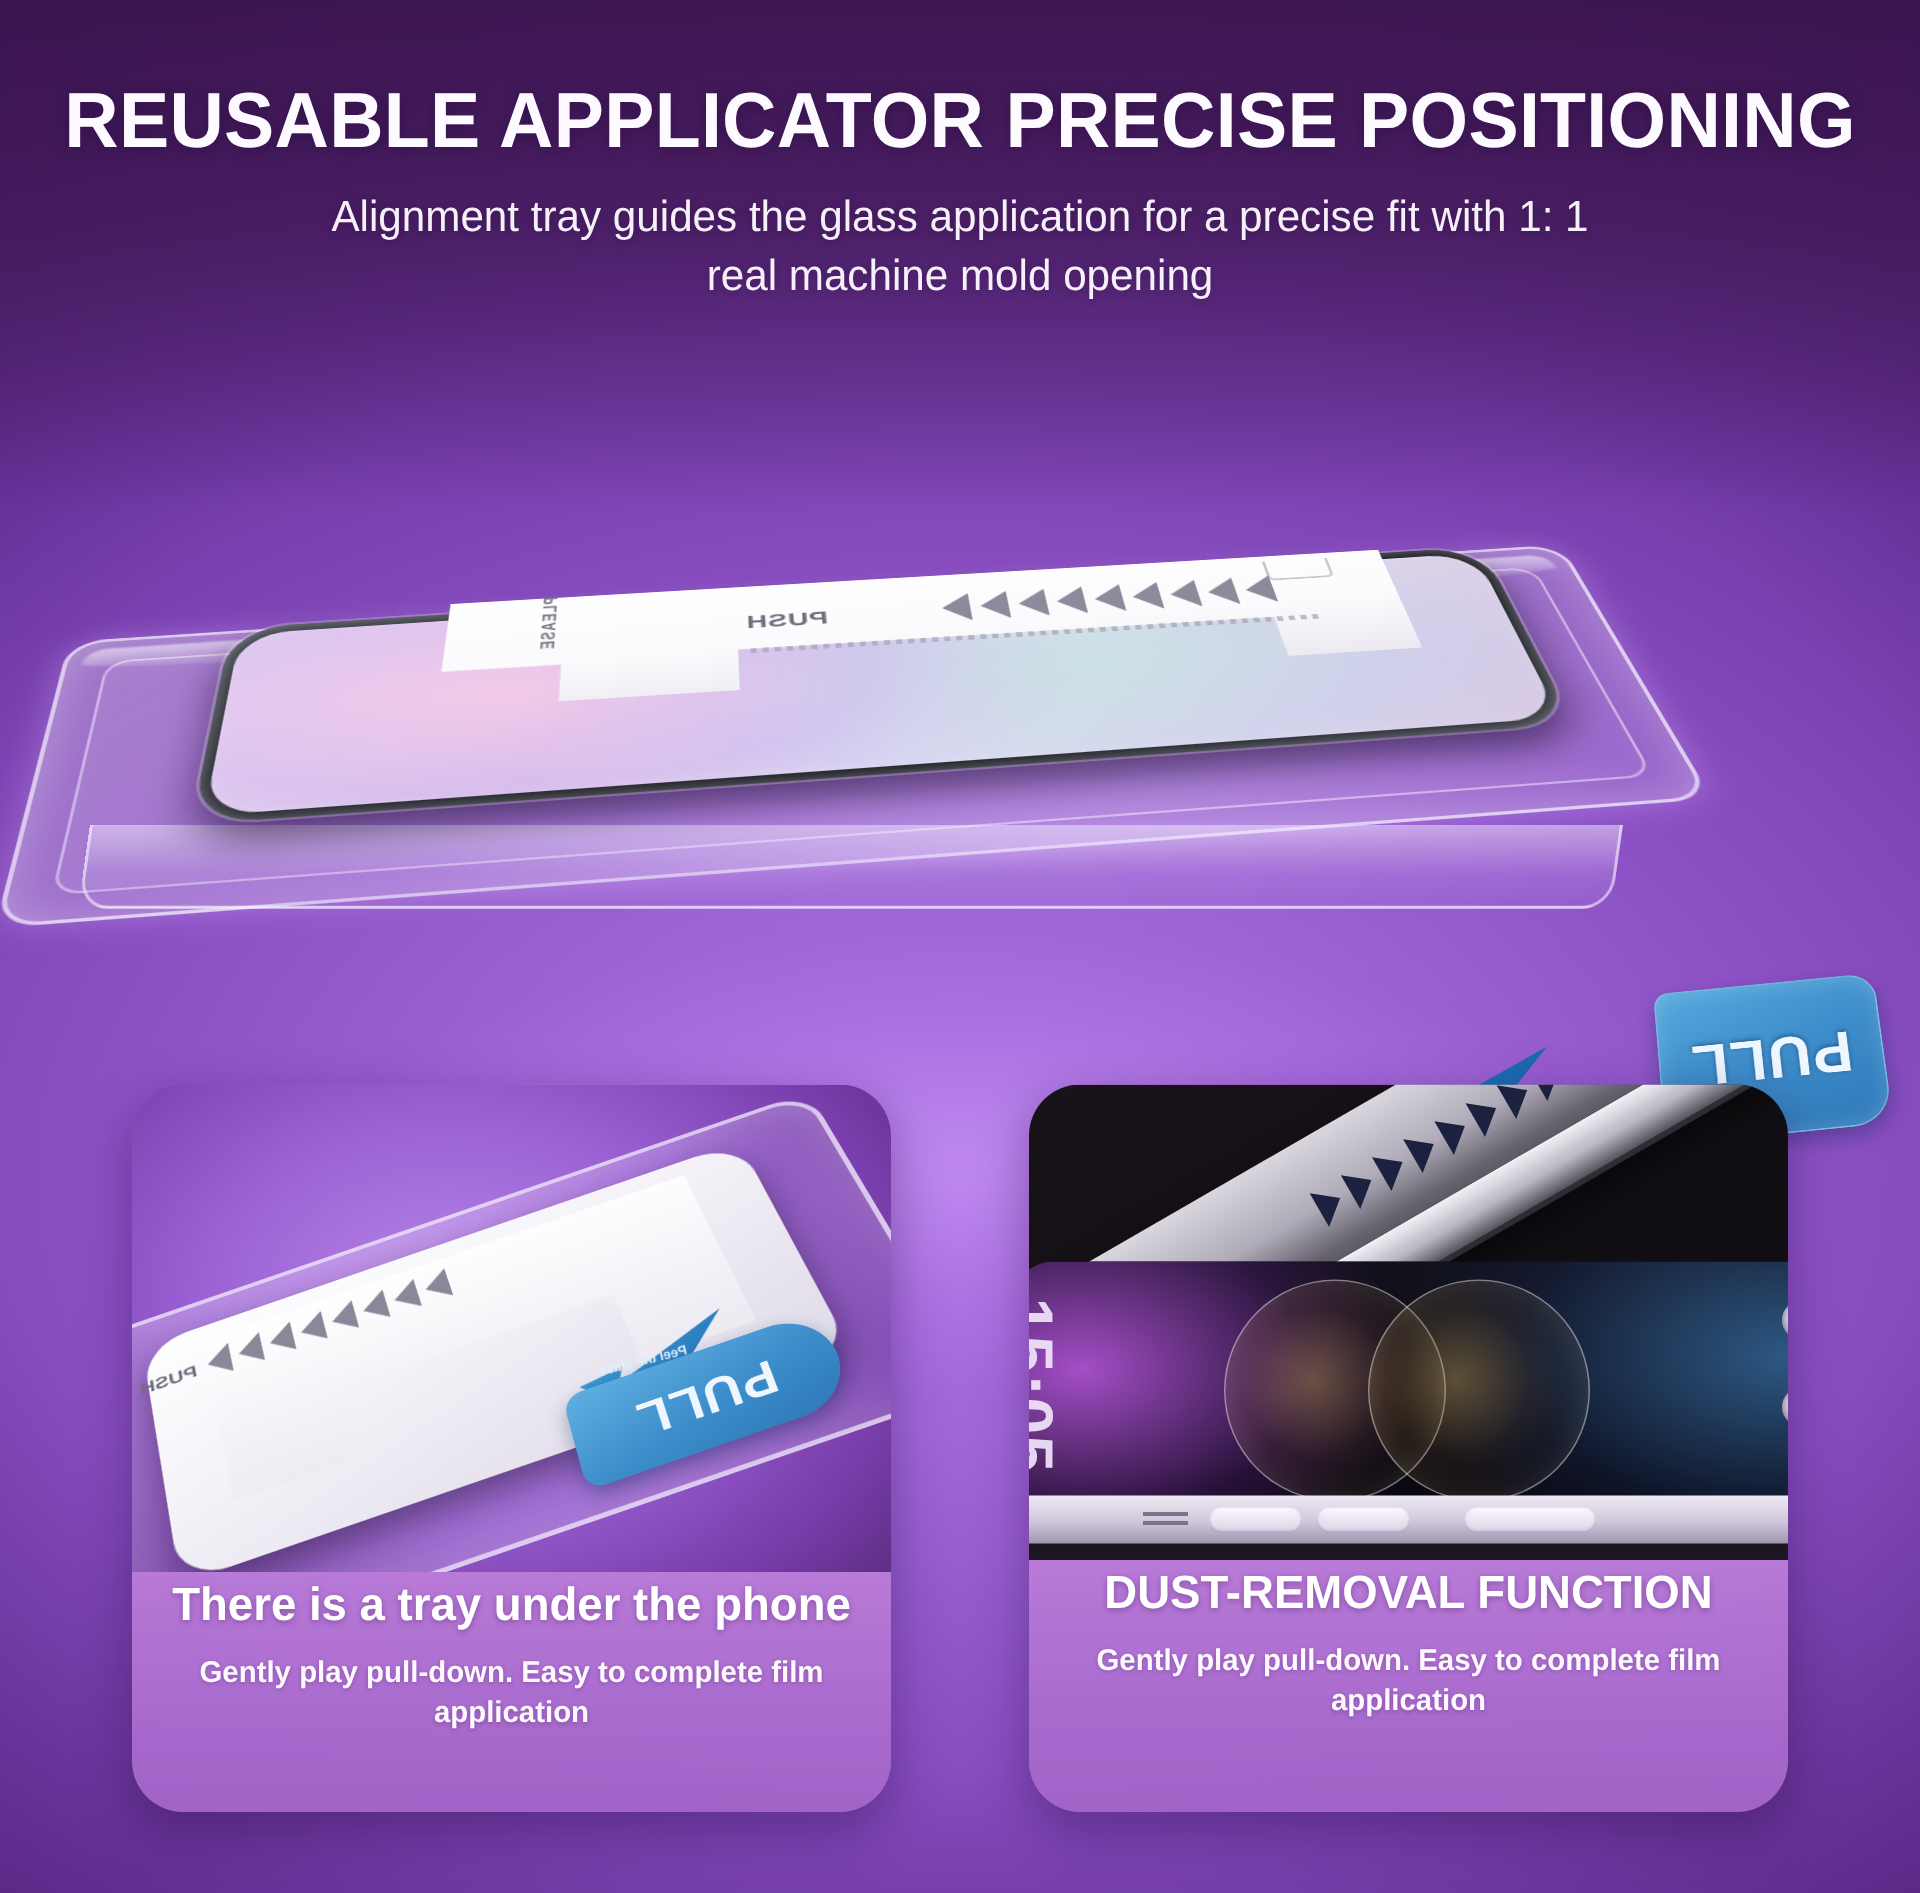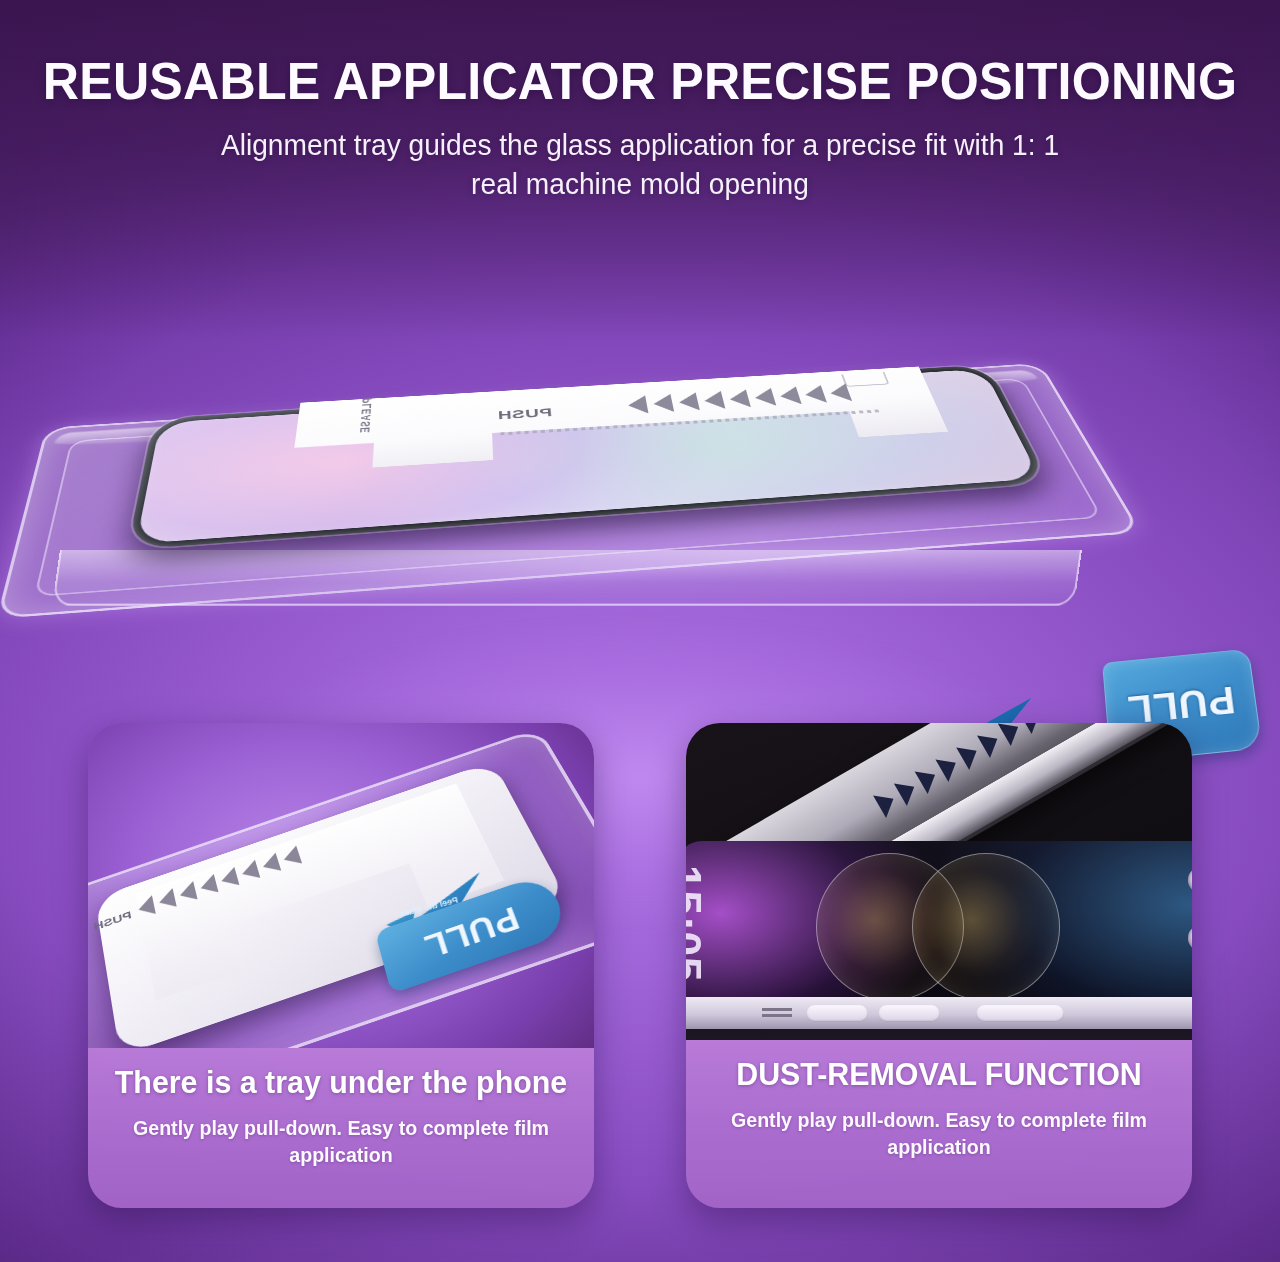--- a/index.html
+++ b/index.html
@@ -363,21 +363,21 @@
   .rc-corner{
     position:absolute; width:26px; height:26px; border-radius:50%;
     background:radial-gradient(circle at 40% 35%, #f4f0fa, #b9b1c9 60%, #8d859d);
     box-shadow:inset 0 0 5px rgba(60,50,75,.55);
   }
 
   
   .caption{
     position:absolute; left:0; right:0; bottom:0;
     background:linear-gradient(180deg, rgba(186,124,216,.96) 0%, rgba(171,109,207,.97) 55%, rgba(162,100,199,.98) 100%);
-    padding:18px 22px 24px;
+    padding:5px 22px 24px;
     text-align:center;
   }
   .card.left  .caption{ height:160px; }
   .card.right .caption{ height:168px; }
 
   .cap-title{
     font-size:31px; font-weight:700; color:#ffffff; line-height:1.12;
     text-shadow:0 1px 4px rgba(50,15,80,.35);
     transform:scaleX(.98);
   }

